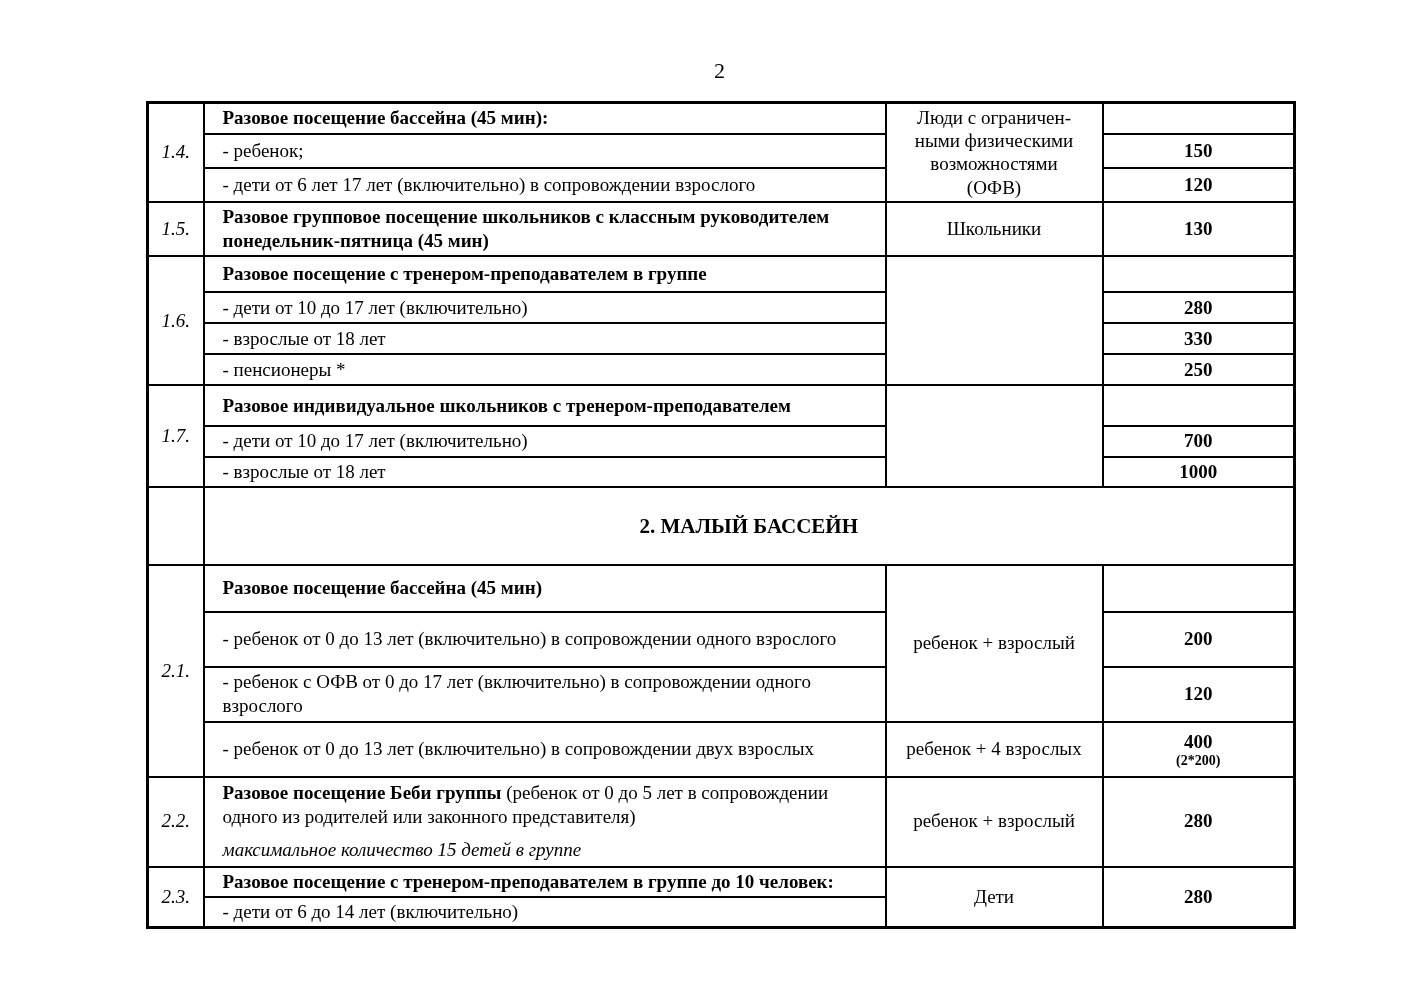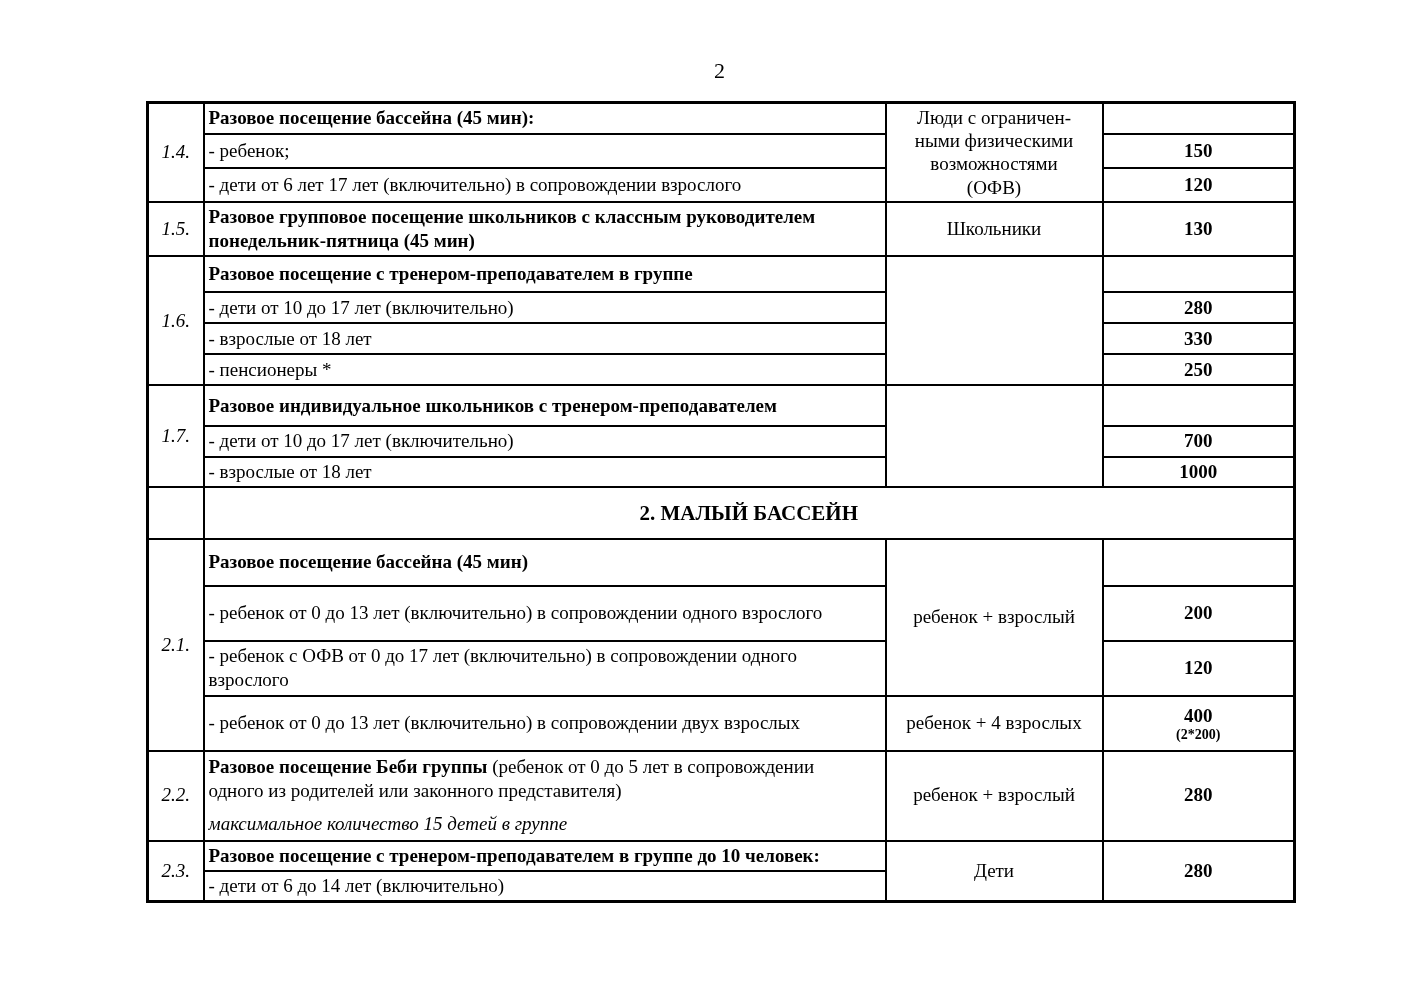--- a/index.html
+++ b/index.html
@@ -23,33 +23,33 @@
   td{
     border:2px solid #000;
     vertical-align:middle;
     font-size:19px;
     line-height:1.28;
     padding:2px 6px;
     overflow:hidden;
   }
   .col-num{width:56px}.col-desc{width:682px}.col-cat{width:217px}.col-price{width:192px}
   td.num{text-align:center;font-style:italic;}
-  td.desc{padding-left:4px;padding-right:14px;text-align:left;}
+  td.desc{padding-left:18px;padding-right:14px;text-align:left;}
   td.cat{text-align:center;font-weight:normal;}
   td.price{text-align:center;font-weight:bold;}
   .bold{font-weight:bold;}
   .justify{text-align:justify;}
   .prelines{white-space:pre-line;line-height:1.22;}
   td.section-title{text-align:center;font-weight:bold;font-size:21px;}
   .note{font-style:italic;margin-top:9px;}
   .subprice{font-weight:bold;font-size:14px;line-height:1;}
   
   tr.h29{height:29px}tr.h30{height:30px}tr.h31{height:31px}tr.h33{height:33px}
   tr.h36{height:36px}tr.h41{height:41px}tr.h47{height:47px}tr.h52{height:52px}
-  tr.h53{height:53px}tr.h55{height:55px}tr.h67{height:52px}tr.h90{height:90px}
+  tr.h53{height:53px}tr.h55{height:55px}tr.h67{height:78px}tr.h90{height:90px}
 </style>
 </head>
 <body>
 
 <div class="page">
   <div class="page-number">2</div>
 
   <table class="price-table">
     <colgroup>
       <col class="col-num">

